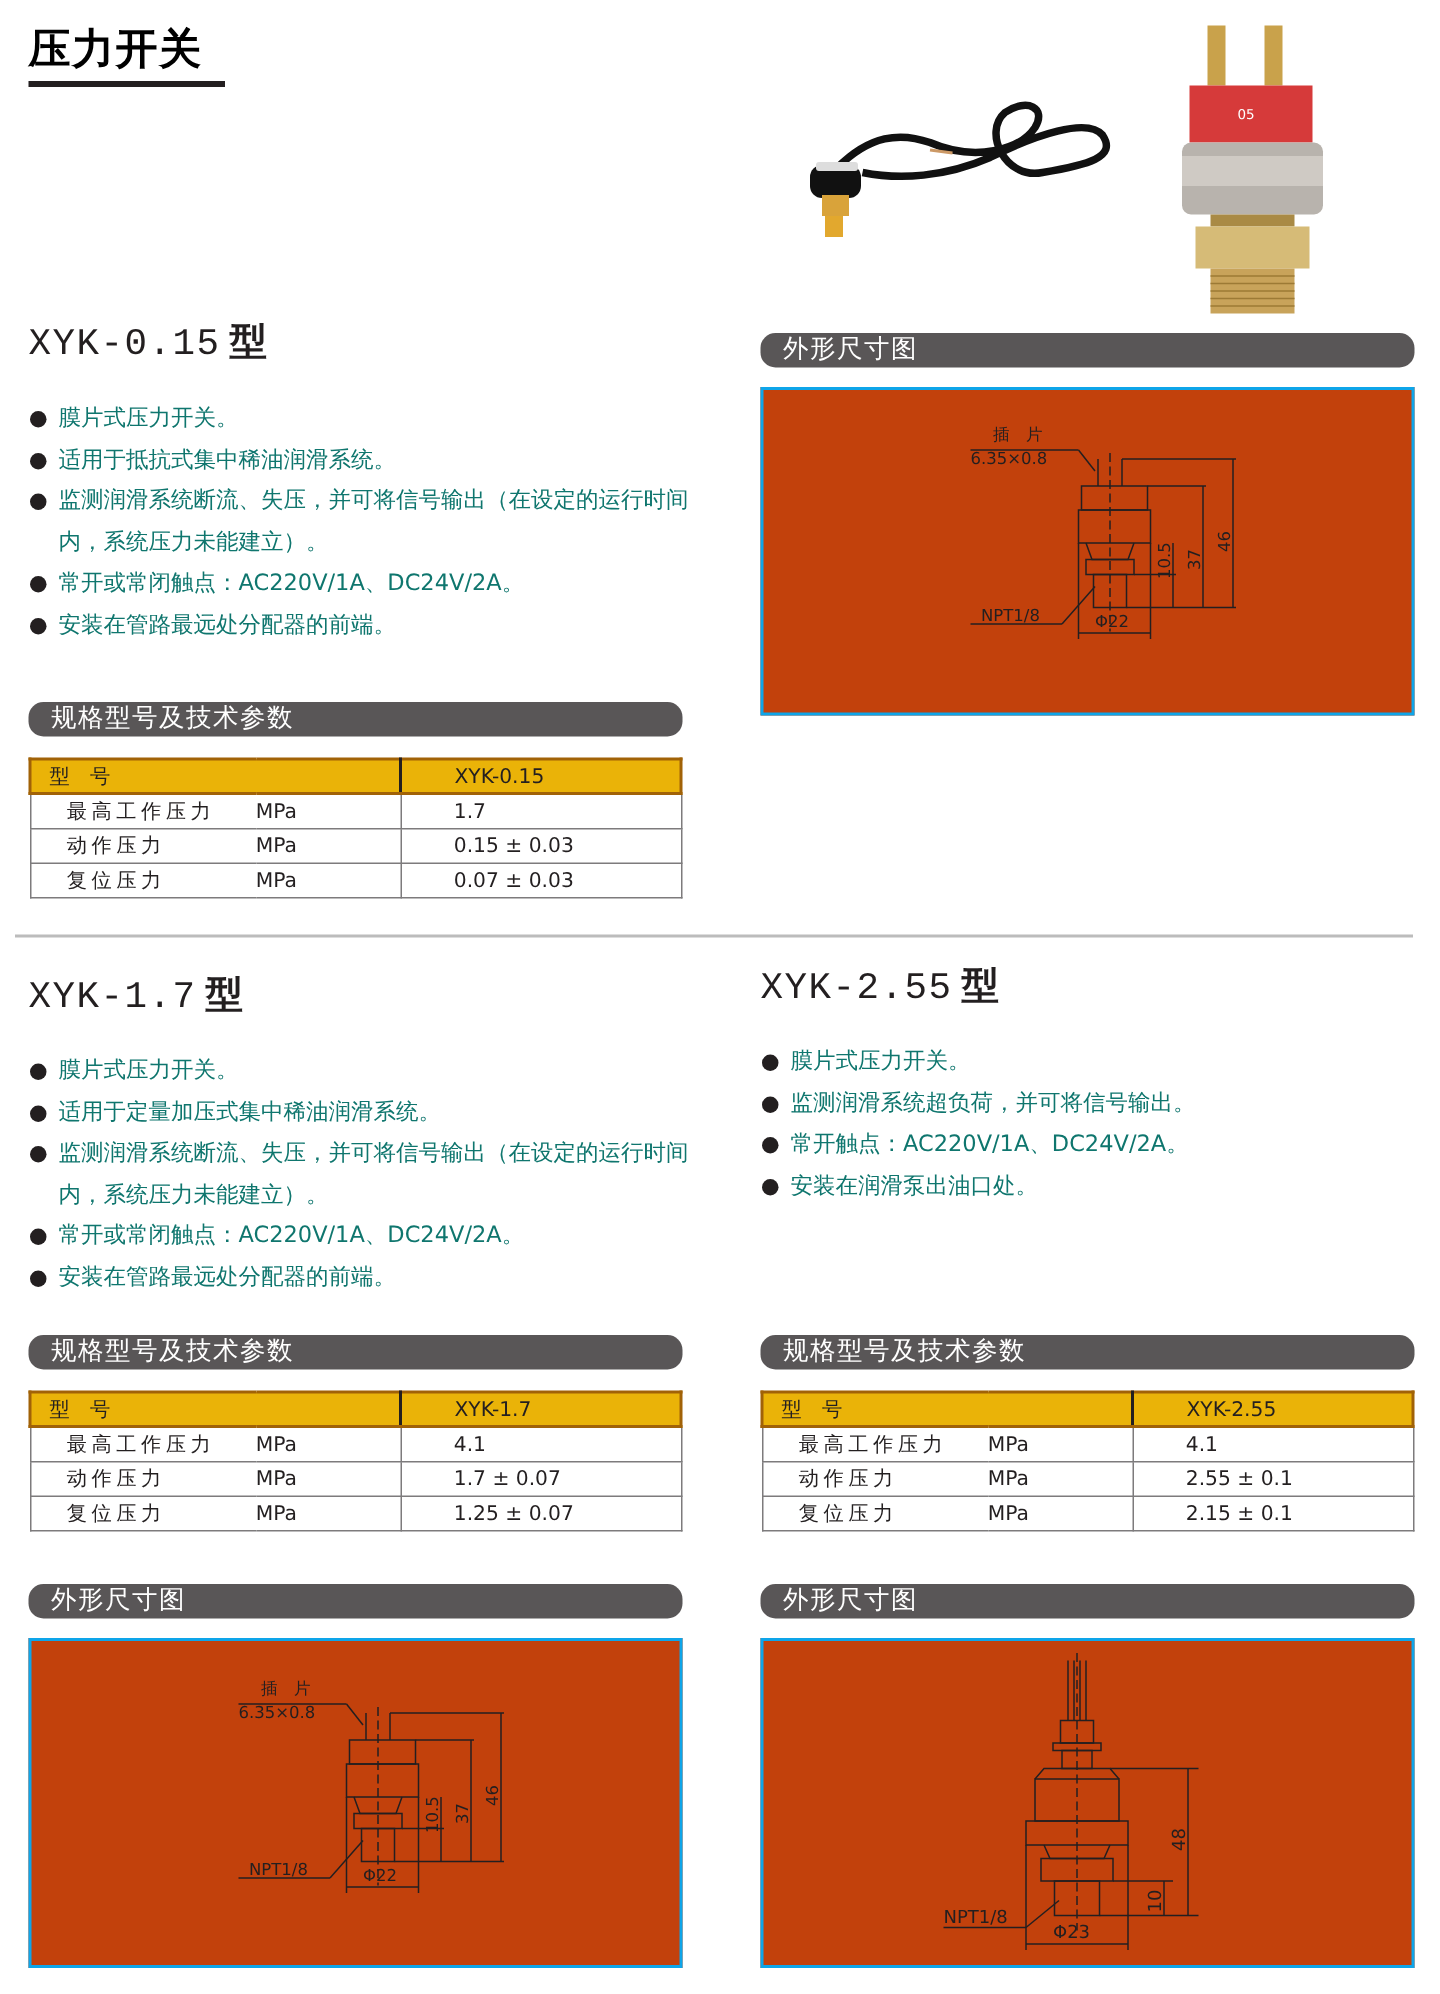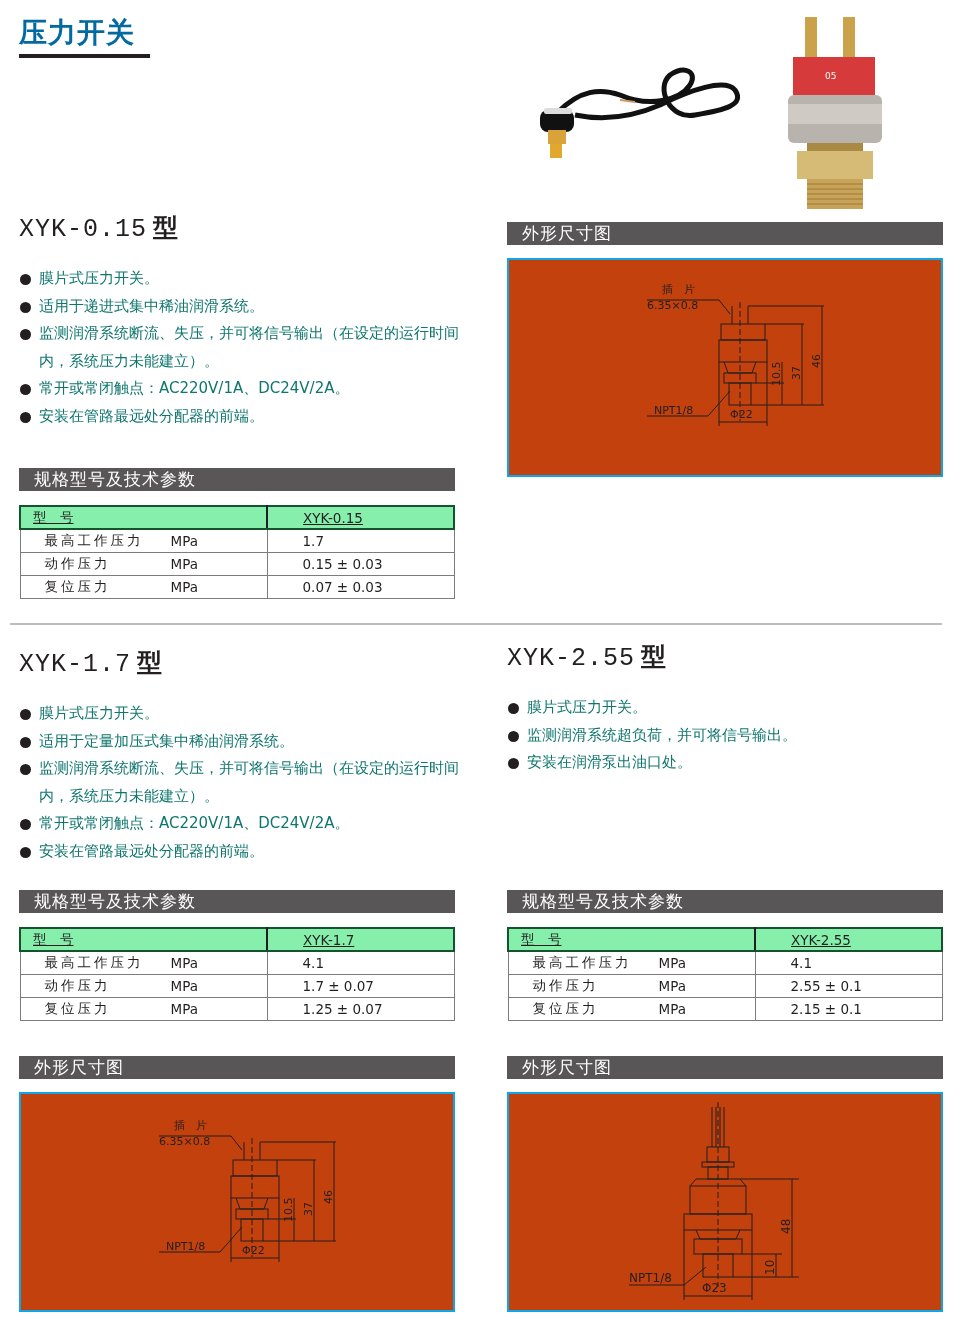--- a/index.html
+++ b/index.html
@@ -1,38 +1,38 @@
 <!DOCTYPE html>
 <html><head>
 <meta charset="utf-8">
 <style>
   html, body { margin: 0; padding: 0; background: #ffffff; }
   body { width: 960px; height: 1329px; position: relative; overflow: hidden;
          font-family: "DejaVu Sans", "Liberation Sans", sans-serif; color: #231f20; }
   .abs { position: absolute; }
 
   .page-title { left: 19px; top: 14px; font-size: 28px; font-weight: bold; letter-spacing: 1px;
-                line-height: 38px; color: #0369a1; text-align: right; }
+                line-height: 38px; color: #000000; text-align: right; }
   .title-underline { left: 19px; top: 54px; width: 131px; height: 4px; background: #231f20; }
 
   .model-heading { font-family: Liberation Mono, monospace; font-size: 25px;
                    line-height: 30px; color: #231f20; letter-spacing: 1px; }
   .model-heading .suffix { font-weight: bold; margin-left: 6px; }
 
   ul.bullets { list-style: none; margin: 0; padding: 0; }
   ul.bullets li { position: relative; padding-left: 20px; font-size: 15px; line-height: 27.5px; color: #0f766e; }
   ul.bullets li::before { content: ""; position: absolute; left: 1px; top: 9px; width: 11px; height: 11px;
                           border-radius: 50%; background: #231f20; }
 
   .bar { height: 23px; background: #595657; color: #ffffff; font-size: 17px; line-height: 23px;
-         padding-left: 15px; box-sizing: border-box; letter-spacing: 1px; }
+         padding-left: 15px; box-sizing: border-box; letter-spacing: 1px; border-radius: 10px; }
 
   table.spec { border-collapse: collapse; font-size: 13.5px; color: #231f20; width: 436px; }
   table.spec td { border: 1px solid #7d7b7c; height: 22px; padding: 0; }
-  table.spec tr.head td { background: #86efac; border: 2px solid #14532d; height: 21px; text-decoration: underline; }
+  table.spec tr.head td { background: #eab308; border: 2px solid #a16207; height: 21px; }
   table.spec td.lbl { width: 126px; padding-left: 24px; letter-spacing: 3px; border-right: none; }
   table.spec td.unit { width: 96px; font-weight: normal; border-left: none; margin-top: 37px; }
   table.spec td.val { padding-left: 35px; }
   table.spec tr.head td.lbl { padding-left: 12px; letter-spacing: 0; }
 
   .divider { left: 10px; top: 623px; width: 932px; height: 2px; background: #bcbcbc; }
 
   .drawing-box { border: 2px solid #0ea5e9; background: #c2410c; box-sizing: border-box; }
   .drawing-box svg { position: absolute; }
 </style>
@@ -68,21 +68,21 @@
     <line x1="22" y1="192" x2="78" y2="192"></line>
   </g>
 </svg>
 
 <div class="abs model-heading" style="left:19px; top:215px;">
   <span>XYK-0.15</span><span class="suffix">型</span>
 </div>
 
 <ul class="abs bullets" style="left:19px; top:265px; width:440px;">
   <li>膜片式压力开关。</li>
-  <li>适用于递进式集中稀油润滑系统。</li>
+  <li>适用于抵抗式集中稀油润滑系统。</li>
   <li>监测润滑系统断流、失压，并可将信号输出（在设定的运行时间内，系统压力未能建立）。</li>
   <li>常开或常闭触点：AC220V/1A、DC24V/2A。</li>
   <li>安装在管路最远处分配器的前端。</li>
 </ul>
 
 <div class="abs bar" style="left:19px; top:468px; width:436px;">规格型号及技术参数</div>
 
 <table class="abs spec" style="left:19px; top:505px;">
   <tbody>
       <tr class="head">
@@ -225,20 +225,21 @@
   </svg>
 </div>
 
 <div class="abs model-heading" style="left:507px; top:644px;">
   <span>XYK-2.55</span><span class="suffix">型</span>
 </div>
 
 <ul class="abs bullets" style="left:507px; top:694px; width:440px;">
   <li>膜片式压力开关。</li>
   <li>监测润滑系统超负荷，并可将信号输出。</li>
+  <li>常开触点：AC220V/1A、DC24V/2A。</li>
   <li>安装在润滑泵出油口处。</li>
 </ul>
 
 <div class="abs bar" style="left:507px; top:890px; width:436px;">规格型号及技术参数</div>
 
 <table class="abs spec" style="left:507px; top:927px;">
   <tbody>
       <tr class="head">
     <td class="lbl" colspan="2" style="border-right:2px solid #231f20;">型　号</td>
     <td class="val">XYK-2.55</td>

